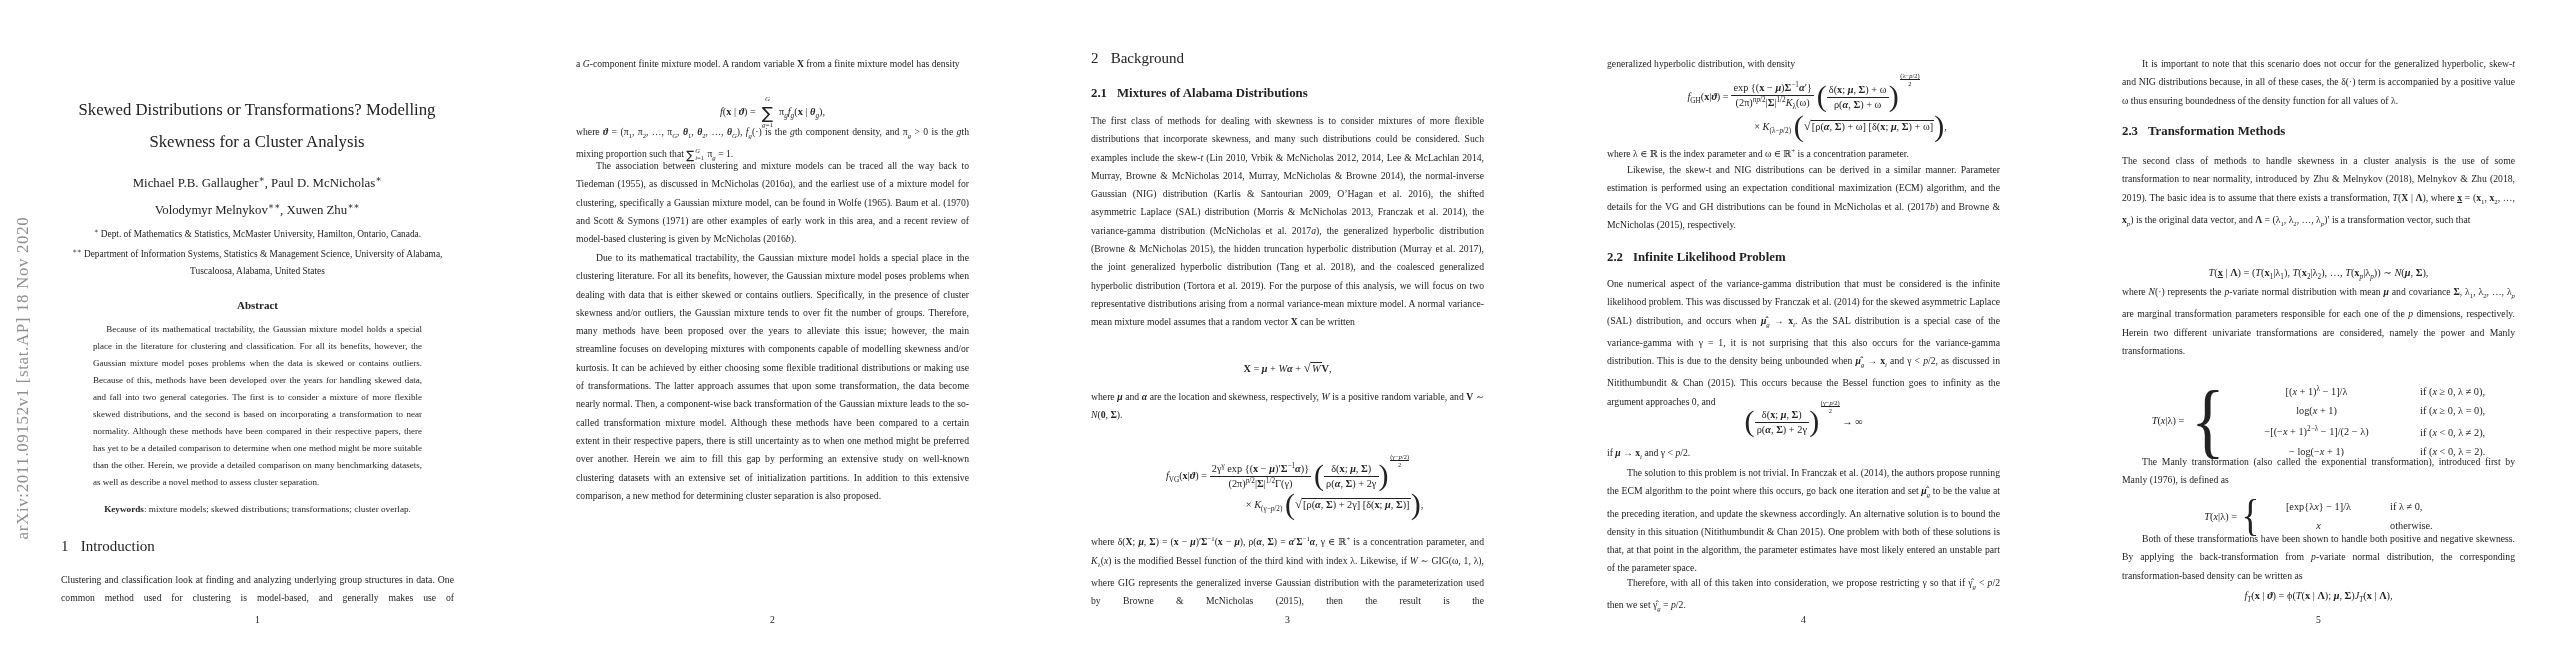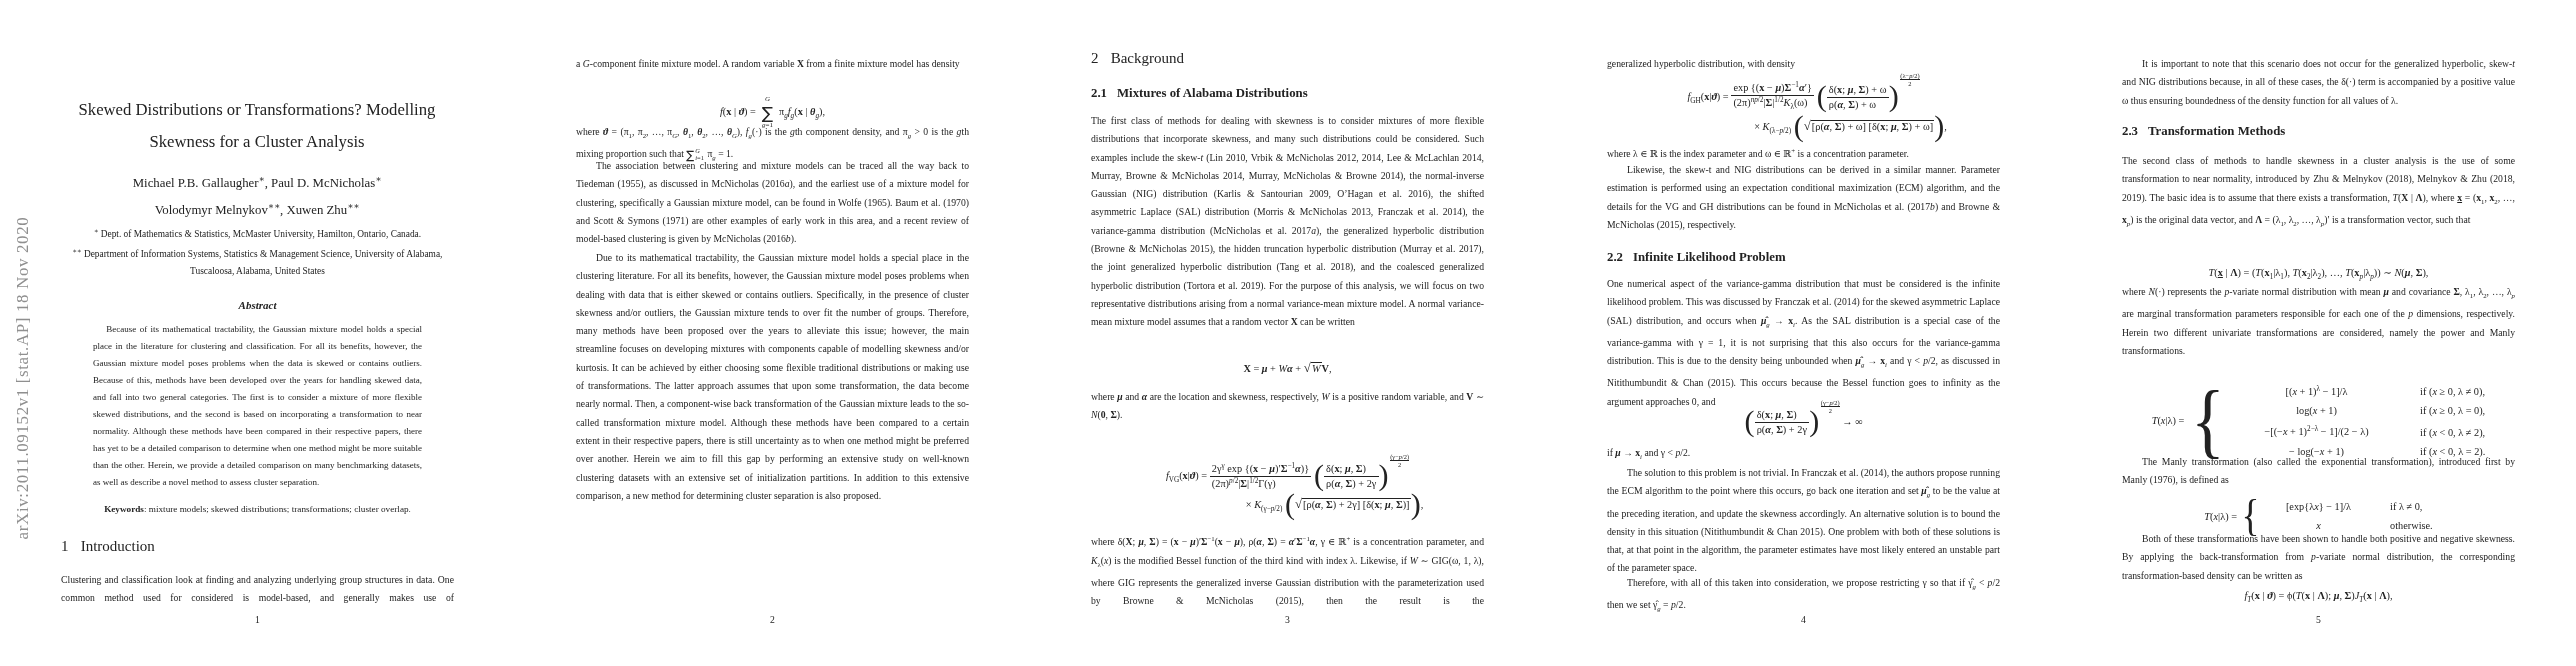--- a/index.html
+++ b/index.html
@@ -19,35 +19,35 @@
   .pagenum { position:absolute; left:0; top:614px; width:515px; text-align:center; font-size:9.7px; }
 
   .sidebar {
     position:absolute; left:23px; top:378px; transform:translate(-50%,-50%) rotate(-90deg);
     white-space:nowrap; font-size:17px; color:#8f8f8f; letter-spacing:0.6px;
   }
 
   .title { left:44px; width:426px; text-align:center; font-size:16.7px; line-height:32px; }
   .authors { left:44px; width:426px; text-align:center; font-size:12.8px; line-height:22px; }
   .affils { left:33px; width:449px; text-align:center; font-size:9.4px; line-height:16.7px; }
-  .abs-head { left:61px; width:393px; text-align:center; font-weight:bold; font-size:11px;font-style:italic; }
+  .abs-head { left:61px; width:393px; text-align:center; font-weight:bold; font-size:11px; }
   .abstract { left:93px; width:329px; font-size:9px; line-height:17px; text-align:justify; text-indent:13.3px; }
   .keywords { left:93px; width:329px; font-size:9.2px; line-height:15.6px;text-align:center; }
 
   .h1 { font-size:15px; font-weight:normal; }
   .h1 .no { margin-right:12.2px; }
   .h2 { font-size:12.8px; font-weight:bold; }
   .h2 .no { margin-right:10px; }
 
   .formula { position:absolute; left:61px; width:393px; text-align:center; font-size:10.3px; }
   .fline { display:block; }
   .fline2 { display:block; padding-left:94px; margin-top:5.6px; }
 
   sup,sub { font-size:70%; }
-  .frac { display:inline-block; vertical-align:middle; text-align:left; line-height:1.35; }
+  .frac { display:inline-block; vertical-align:middle; text-align:center; line-height:1.35; }
   .frac .num, .frac .den { display:block; padding:0 2.2px; }
   .frac .den { border-top:0.7px solid #222; }
   .bigp { font-size:30px; line-height:0; vertical-align:middle; position:relative; top:-1.7px; font-weight:400; }
   .expfrac { display:inline-flex; flex-direction:column; align-items:center; vertical-align:top;
              font-size:6.4px; line-height:7.2px; position:relative; top:-9px; margin-left:1.7px; }
   .expfrac .efd { border-top:0.6px solid #222; align-self:stretch; text-align:center; }
   .sqrt { white-space:nowrap; }
   .sqrt .rsign { font-size:1.25em; }
   .sqrt .rad { border-top:0.8px solid #222; padding:0 1.1px; }
 
@@ -90,21 +90,21 @@
     <span><sup>∗</sup> Dept. of Mathematics &amp; Statistics, McMaster University, Hamilton, Ontario, Canada.</span><br>
     <span><sup>∗∗</sup> Department of Information Systems, Statistics &amp; Management Science, University of Alabama,</span><br>
     <span>Tuscaloosa, Alabama, United States</span>
   </div>
   <div class="blk abs-head" style="top:299px">Abstract</div>
   <div class="blk abstract" style="top:321px">Because of its mathematical tractability, the Gaussian mixture model holds a special place in the literature for clustering and classification.  For all its benefits, however, the Gaussian mixture model poses problems when the data is skewed or contains outliers.  Because of this, methods have been developed over the years for handling skewed data, and fall into two general categories.  The first is to consider a mixture of more flexible skewed distributions, and the second is based on incorporating a transformation to near normality.  Although these methods have been compared in their respective papers, there has yet to be a detailed comparison to determine when one method might be more suitable than the other.  Herein, we provide a detailed comparison on many benchmarking datasets, as well as describe a novel method to assess cluster separation.</div>
   <div class="blk keywords" style="top:502px"><b>Keywords</b>: mixture models; skewed distributions; transformations; cluster overlap.</div>
   <div class="blk h1" style="top:538px">
     <span class="no">1</span><span>Introduction</span>
   </div>
-  <div class="blk body-text jlast" style="top:571px">Clustering and classification look at finding and analyzing underlying group structures in data.  One common method used for considered is model-based, and generally makes use of</div>
+  <div class="blk body-text jlast" style="top:571px">Clustering and classification look at finding and analyzing underlying group structures in data.  One common method used for clustering is model-based, and generally makes use of</div>
   <div class="pagenum">1</div>
 </div>
 
 <div class="page" id="page2">
   <div class="blk body-text" style="top:55px">a <i>G</i>-component finite mixture model.  A random variable <b>X</b> from a finite mixture model has density</div>
   <div class="formula" style="top:96px"><i>f</i>(<b>x</b> | <b><i>ϑ</i></b>) = <span class="sum">
         <span class="slim"><i>G</i></span>
         <span class="sig">∑</span>
         <span class="slim"><i>g</i>=1</span>
       </span> π<sub><i>g</i></sub><i>f</i><sub><i>g</i></sub>(<b>x</b> | <b><i>θ</i></b><sub><i>g</i></sub>),</div>

